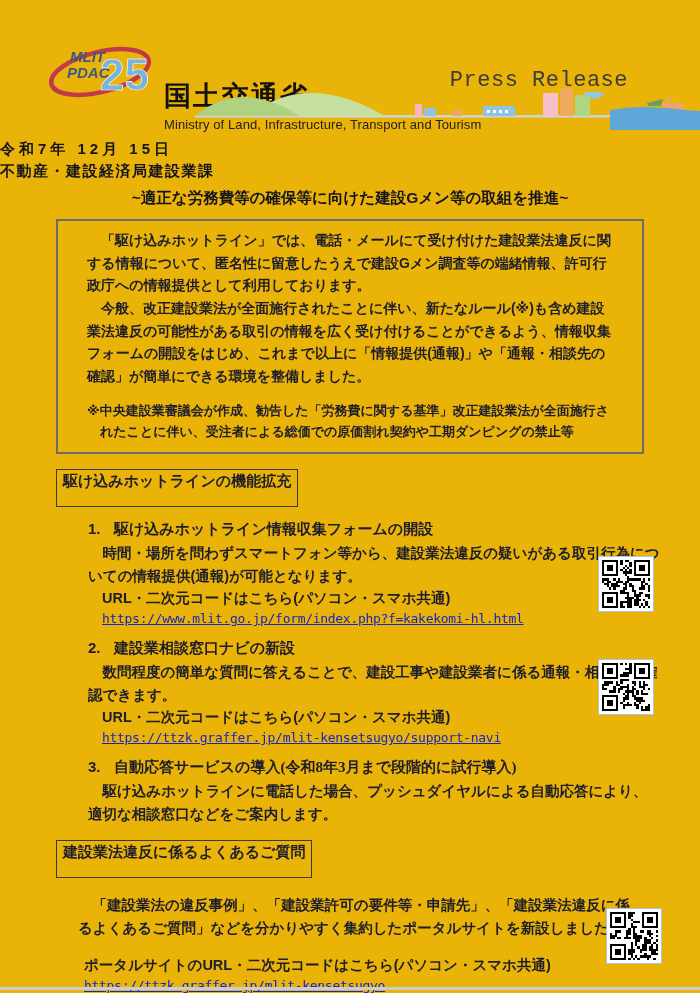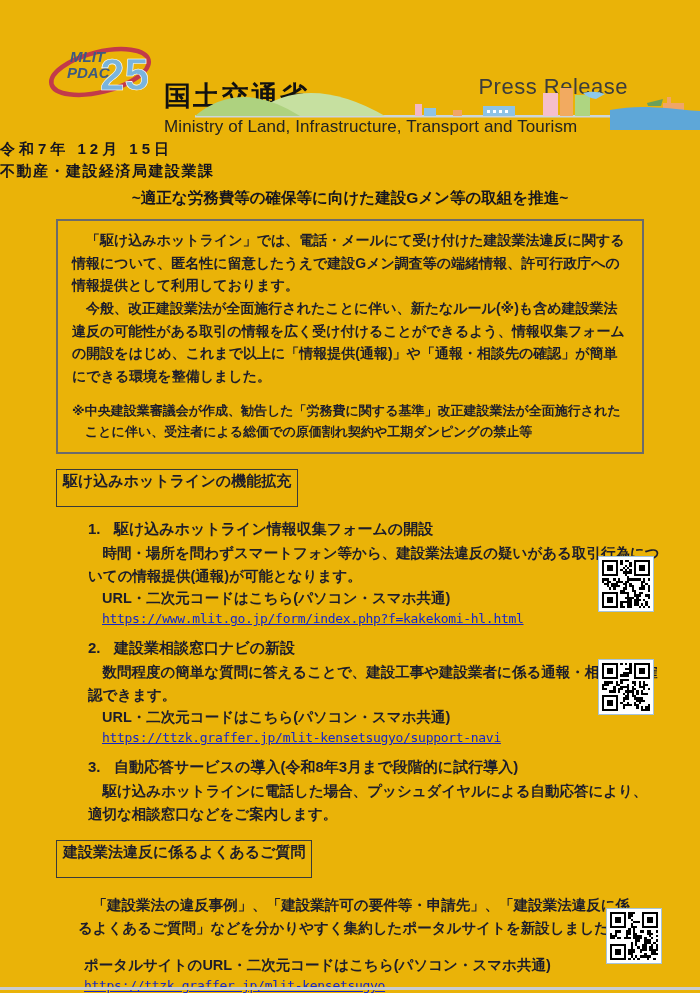--- a/index.html
+++ b/index.html
@@ -6,42 +6,42 @@
   .page{
     position:relative;width:700px;height:993px;margin:0 auto;background:#eab308;
     font-family:"Liberation Sans","DejaVu Sans",sans-serif;color:#1d1d2b;overflow:hidden;
   }
   
   .header{position:relative;height:136px;}
   .logo{position:absolute;left:42px;top:24px;width:118px;height:92px;}
   .logo svg{width:100%;height:100%;}
   .ministry{position:absolute;left:164px;top:78px;}
   .ministry-ja{font-size:27px;font-weight:700;color:#111;letter-spacing:2px;}
-  .ministry-en{font-size:17px;color:#222;margin-top:3px;letter-spacing:0.1px;}
-  .press-release{position:absolute;right:72px;top:74px;font-size:22px;color:#3c3c3c;letter-spacing:0.5px;}
+  .ministry-en{font-size:13px;color:#222;margin-top:3px;letter-spacing:0.1px;}
+  .press-release{position:absolute;right:72px;top:68px;font-size:22px;color:#3c3c3c;letter-spacing:0.5px;font-family:Liberation Mono, monospace;}
   .skyline{position:absolute;left:195px;top:84px;width:505px;height:46px;}
   
   .dateline{text-align:left;padding-right:38px;margin-top:4px;font-weight:700;font-size:15px;color:#14141f;}
   .dateline .date{letter-spacing:4px;}
   .dateline .dept{letter-spacing:1.5px;margin-top:3px;}
   
   .title{text-align:center;font-size:17.5px;font-weight:700;margin:13px 0 0;color:#14141f;}
   .subtitle{text-align:center;font-size:15.5px;font-weight:700;margin:7px 0 0;color:#14141f;}
   
-  .summary-box{margin:10px 56px 0;border:2px solid #6b6b6b;padding:8px 14px 10px;}
+  .summary-box{margin:10px 56px 0;border:2px solid #6b6b6b;padding:8px 29px 10px;}
   .summary-box p{margin:0;font-size:14px;font-weight:600;line-height:1.62;}
   .summary-box .note{margin-top:13px;font-size:13px;padding-left:1em;text-indent:-1em;line-height:1.6;}
   
   .section-heading-row{margin:15px 0 0 56px;}
   .section-heading{display:inline-block;border:1.5px solid #3a3a3a;padding:2px 6px 15px;font-size:15px;font-weight:700;}
   
   .items{margin-top:13px;}
   .item{position:relative;margin:0 40px 13px 88px;padding-left:26px;font-size:14.5px;}
   .item .num{position:absolute;left:0;top:0;font-weight:700;font-size:15px;}
-  .item-title{font-weight:700;font-size:15px;}
+  .item-title{font-weight:700;font-size:15px;font-family:Liberation Serif, serif;}
   .item-body{margin:3px 0 2px -26px;font-weight:600;line-height:1.55;}
   .url-label{margin-left:-12px;font-weight:600;}
   .url{font-family:"DejaVu Sans Mono","Liberation Mono",monospace;font-size:13px;color:#1526c8;
        text-decoration:underline;margin-left:-12px;display:inline-block;margin-top:3px;letter-spacing:-0.3px;}
   
   .section2{position:relative;margin:9px 40px 0 62px;font-size:14.5px;}
   .section2 p{margin:16px;font-weight:700;line-height:1.6;}
   .section2 .url-label{margin-left:22px;display:block;margin-top:2px;}
   .section2 .url{margin-left:22px;text-align:right;}
   

